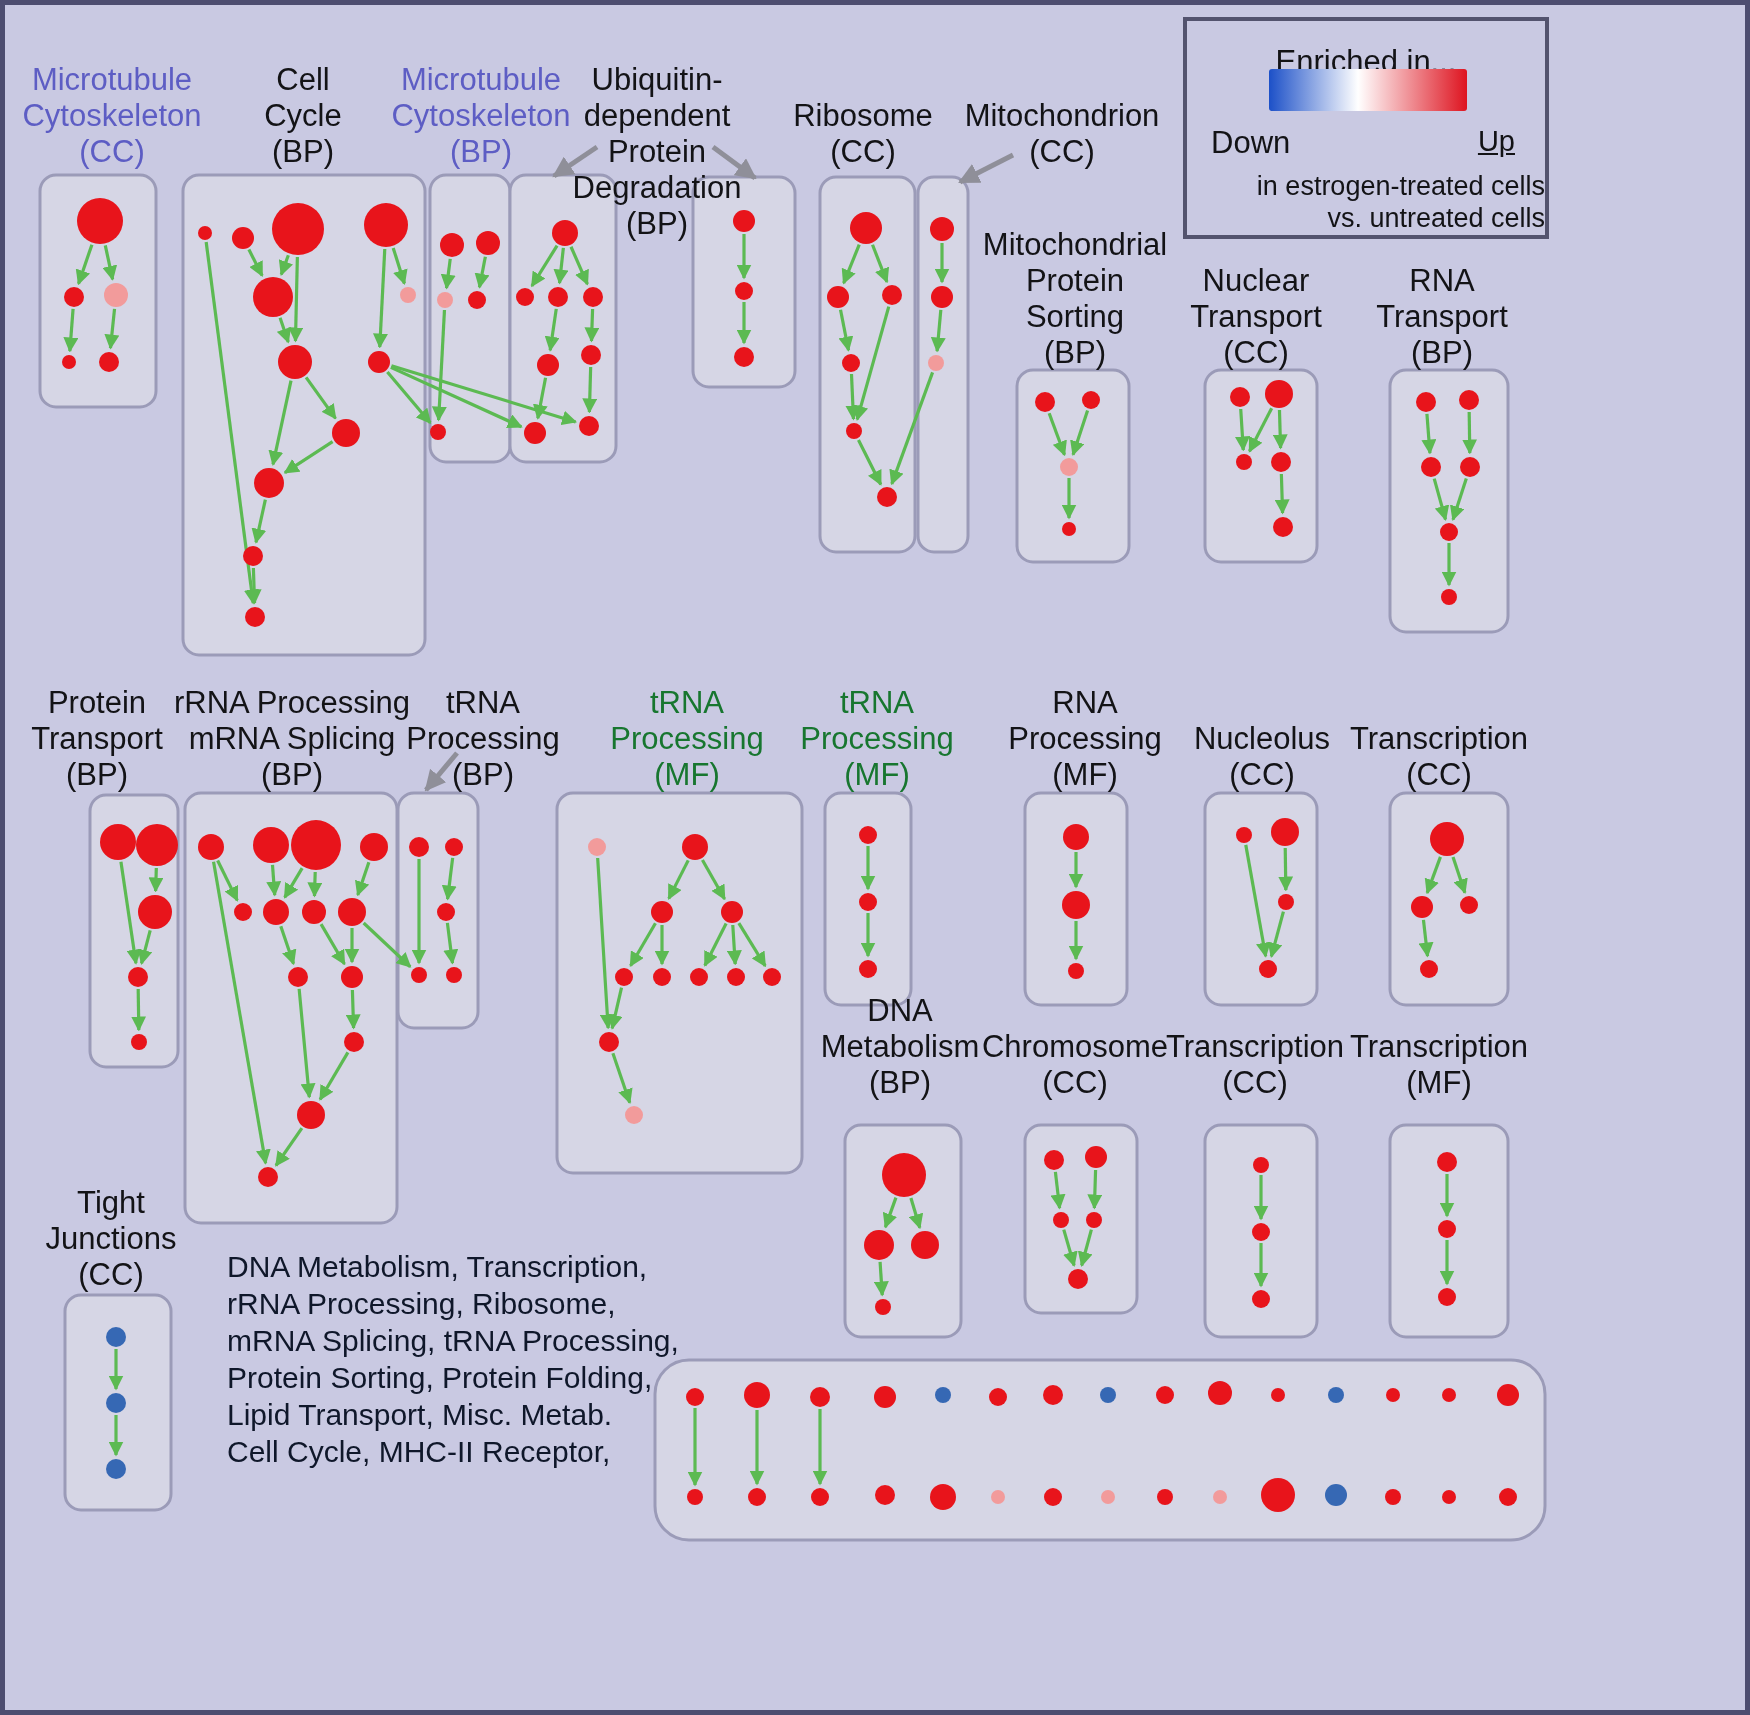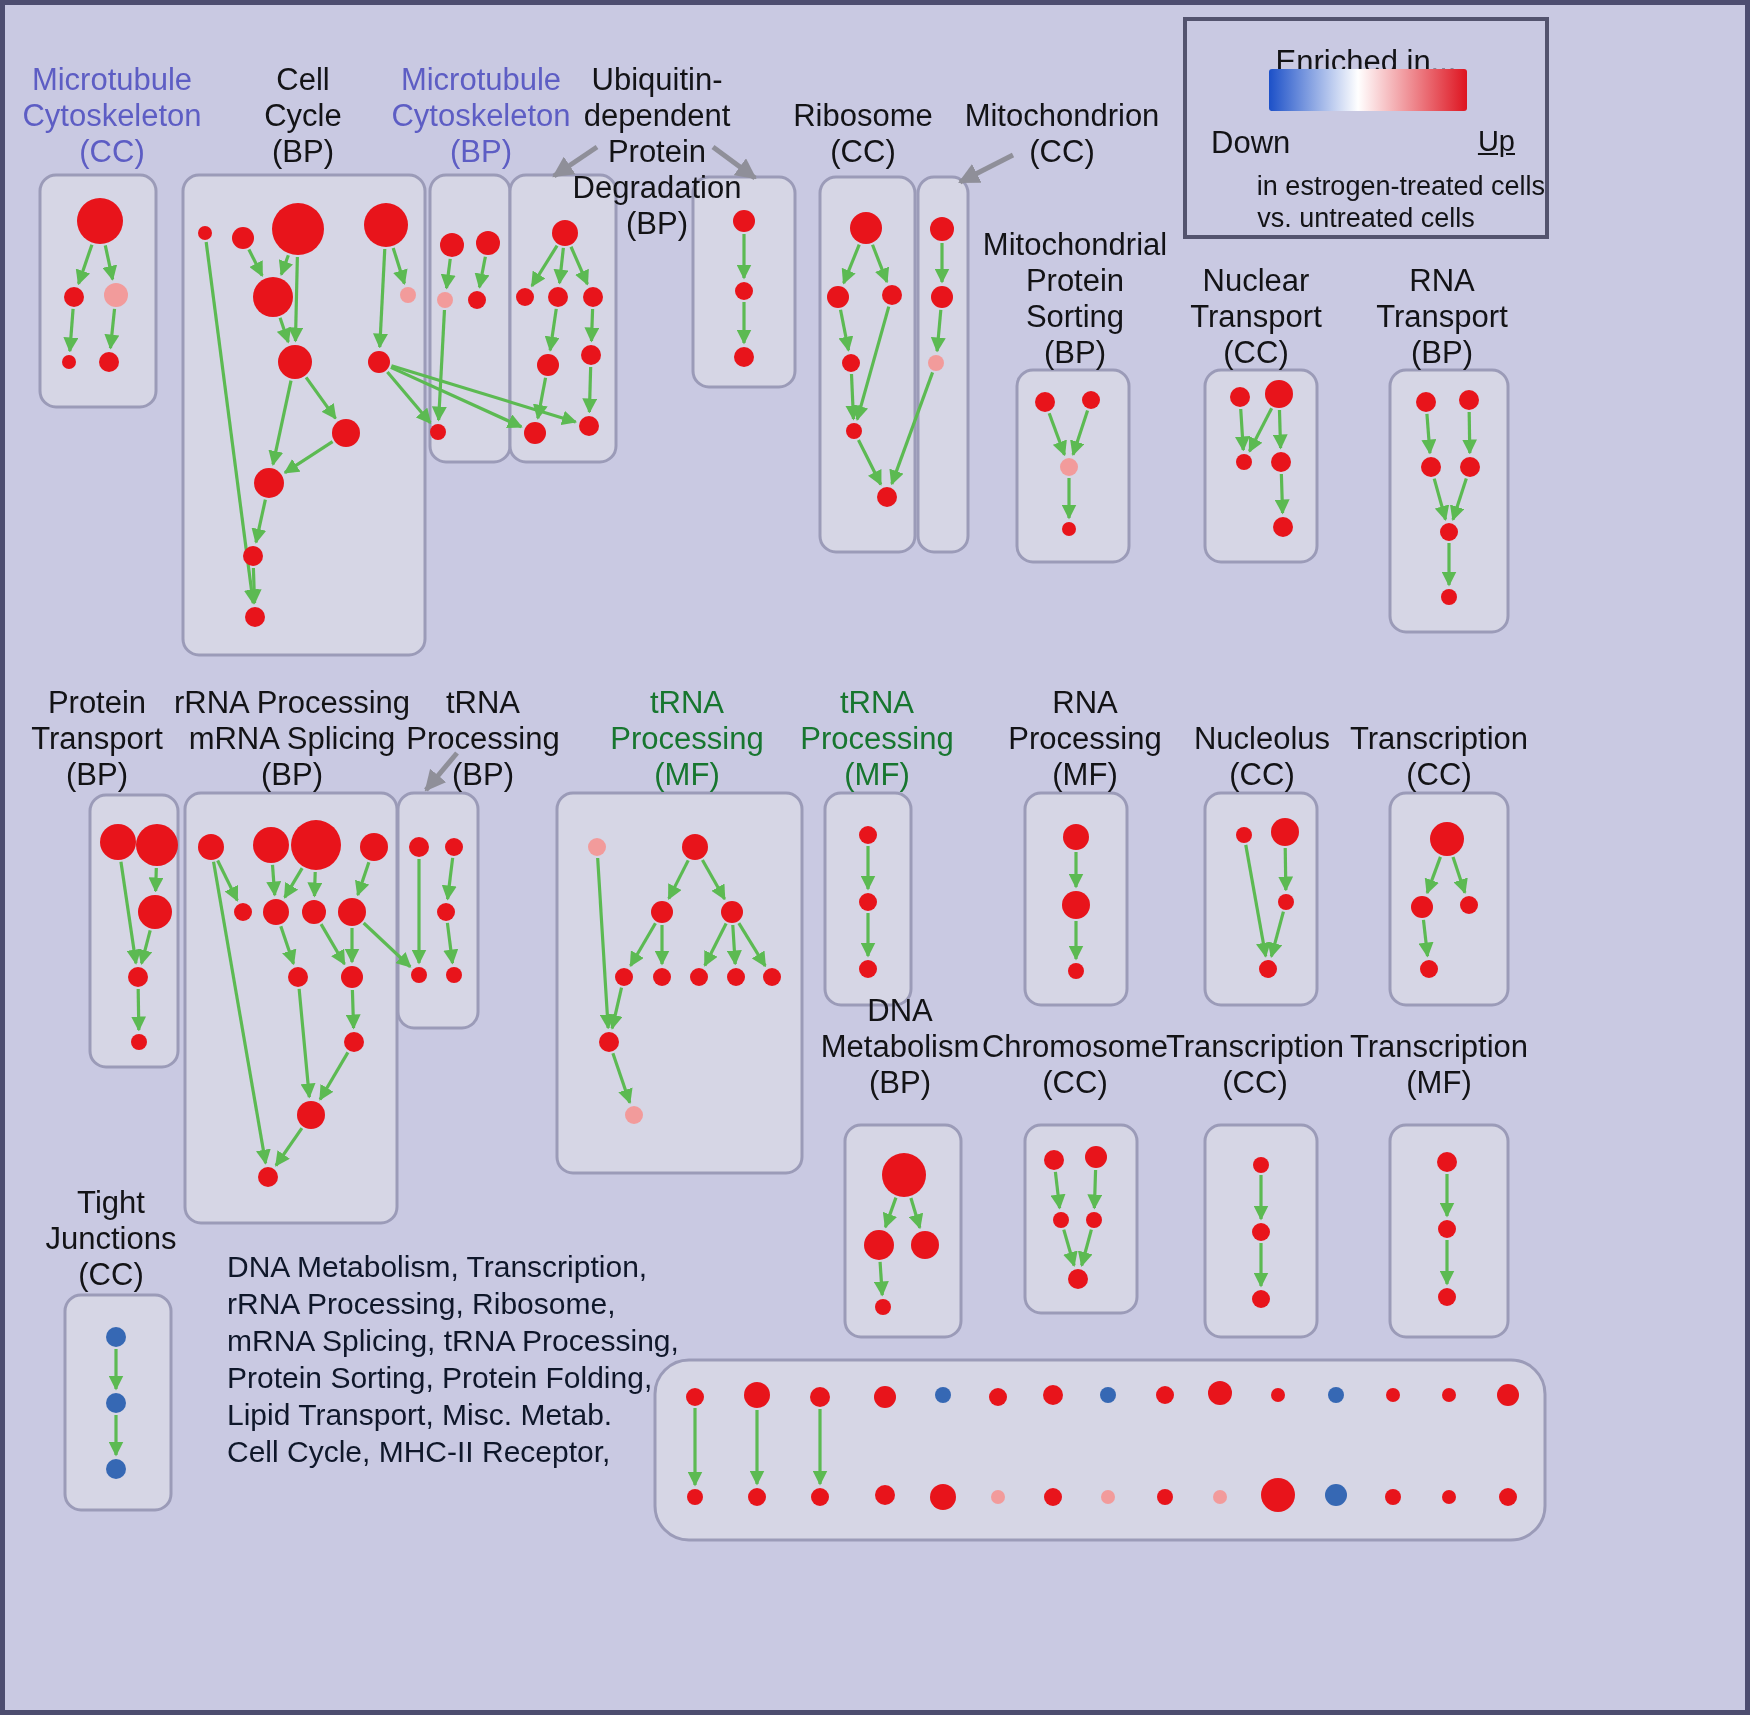--- a/index.html
+++ b/index.html
@@ -16,21 +16,21 @@
   .legend{
     position:absolute;left:1178px;top:12px;width:366px;height:222px;
     border:4px solid #53536e;background:#c9c9e2;box-sizing:border-box;
     color:#131316;
   }
   .legend-title{position:absolute;top:6px;width:100%;text-align:center;font-size:31px;margin-top:17px;}
   .legend-bar{position:absolute;left:82px;top:48px;width:198px;height:42px;border-radius:3px;}
   .legend-down{position:absolute;left:24px;top:104px;font-size:31px;}
   .legend-up{position:absolute;right:30px;top:104px;font-size:29px;text-decoration:underline;}
   .legend-sub1{position:absolute;top:150px;width:100%;text-align:right;font-size:27px;}
-  .legend-sub2{position:absolute;top:182px;width:100%;text-align:center;font-size:27px;}
+  .legend-sub2{position:absolute;top:182px;width:100%;text-align:right;font-size:27px;}
   .misc-text{
     position:absolute;left:222px;top:1243px;
     font-size:30px;line-height:37px;color:#0f172a;white-space:nowrap;
   }
 </style>
 </head>
 <body>
 
 <div class="canvas">
 

